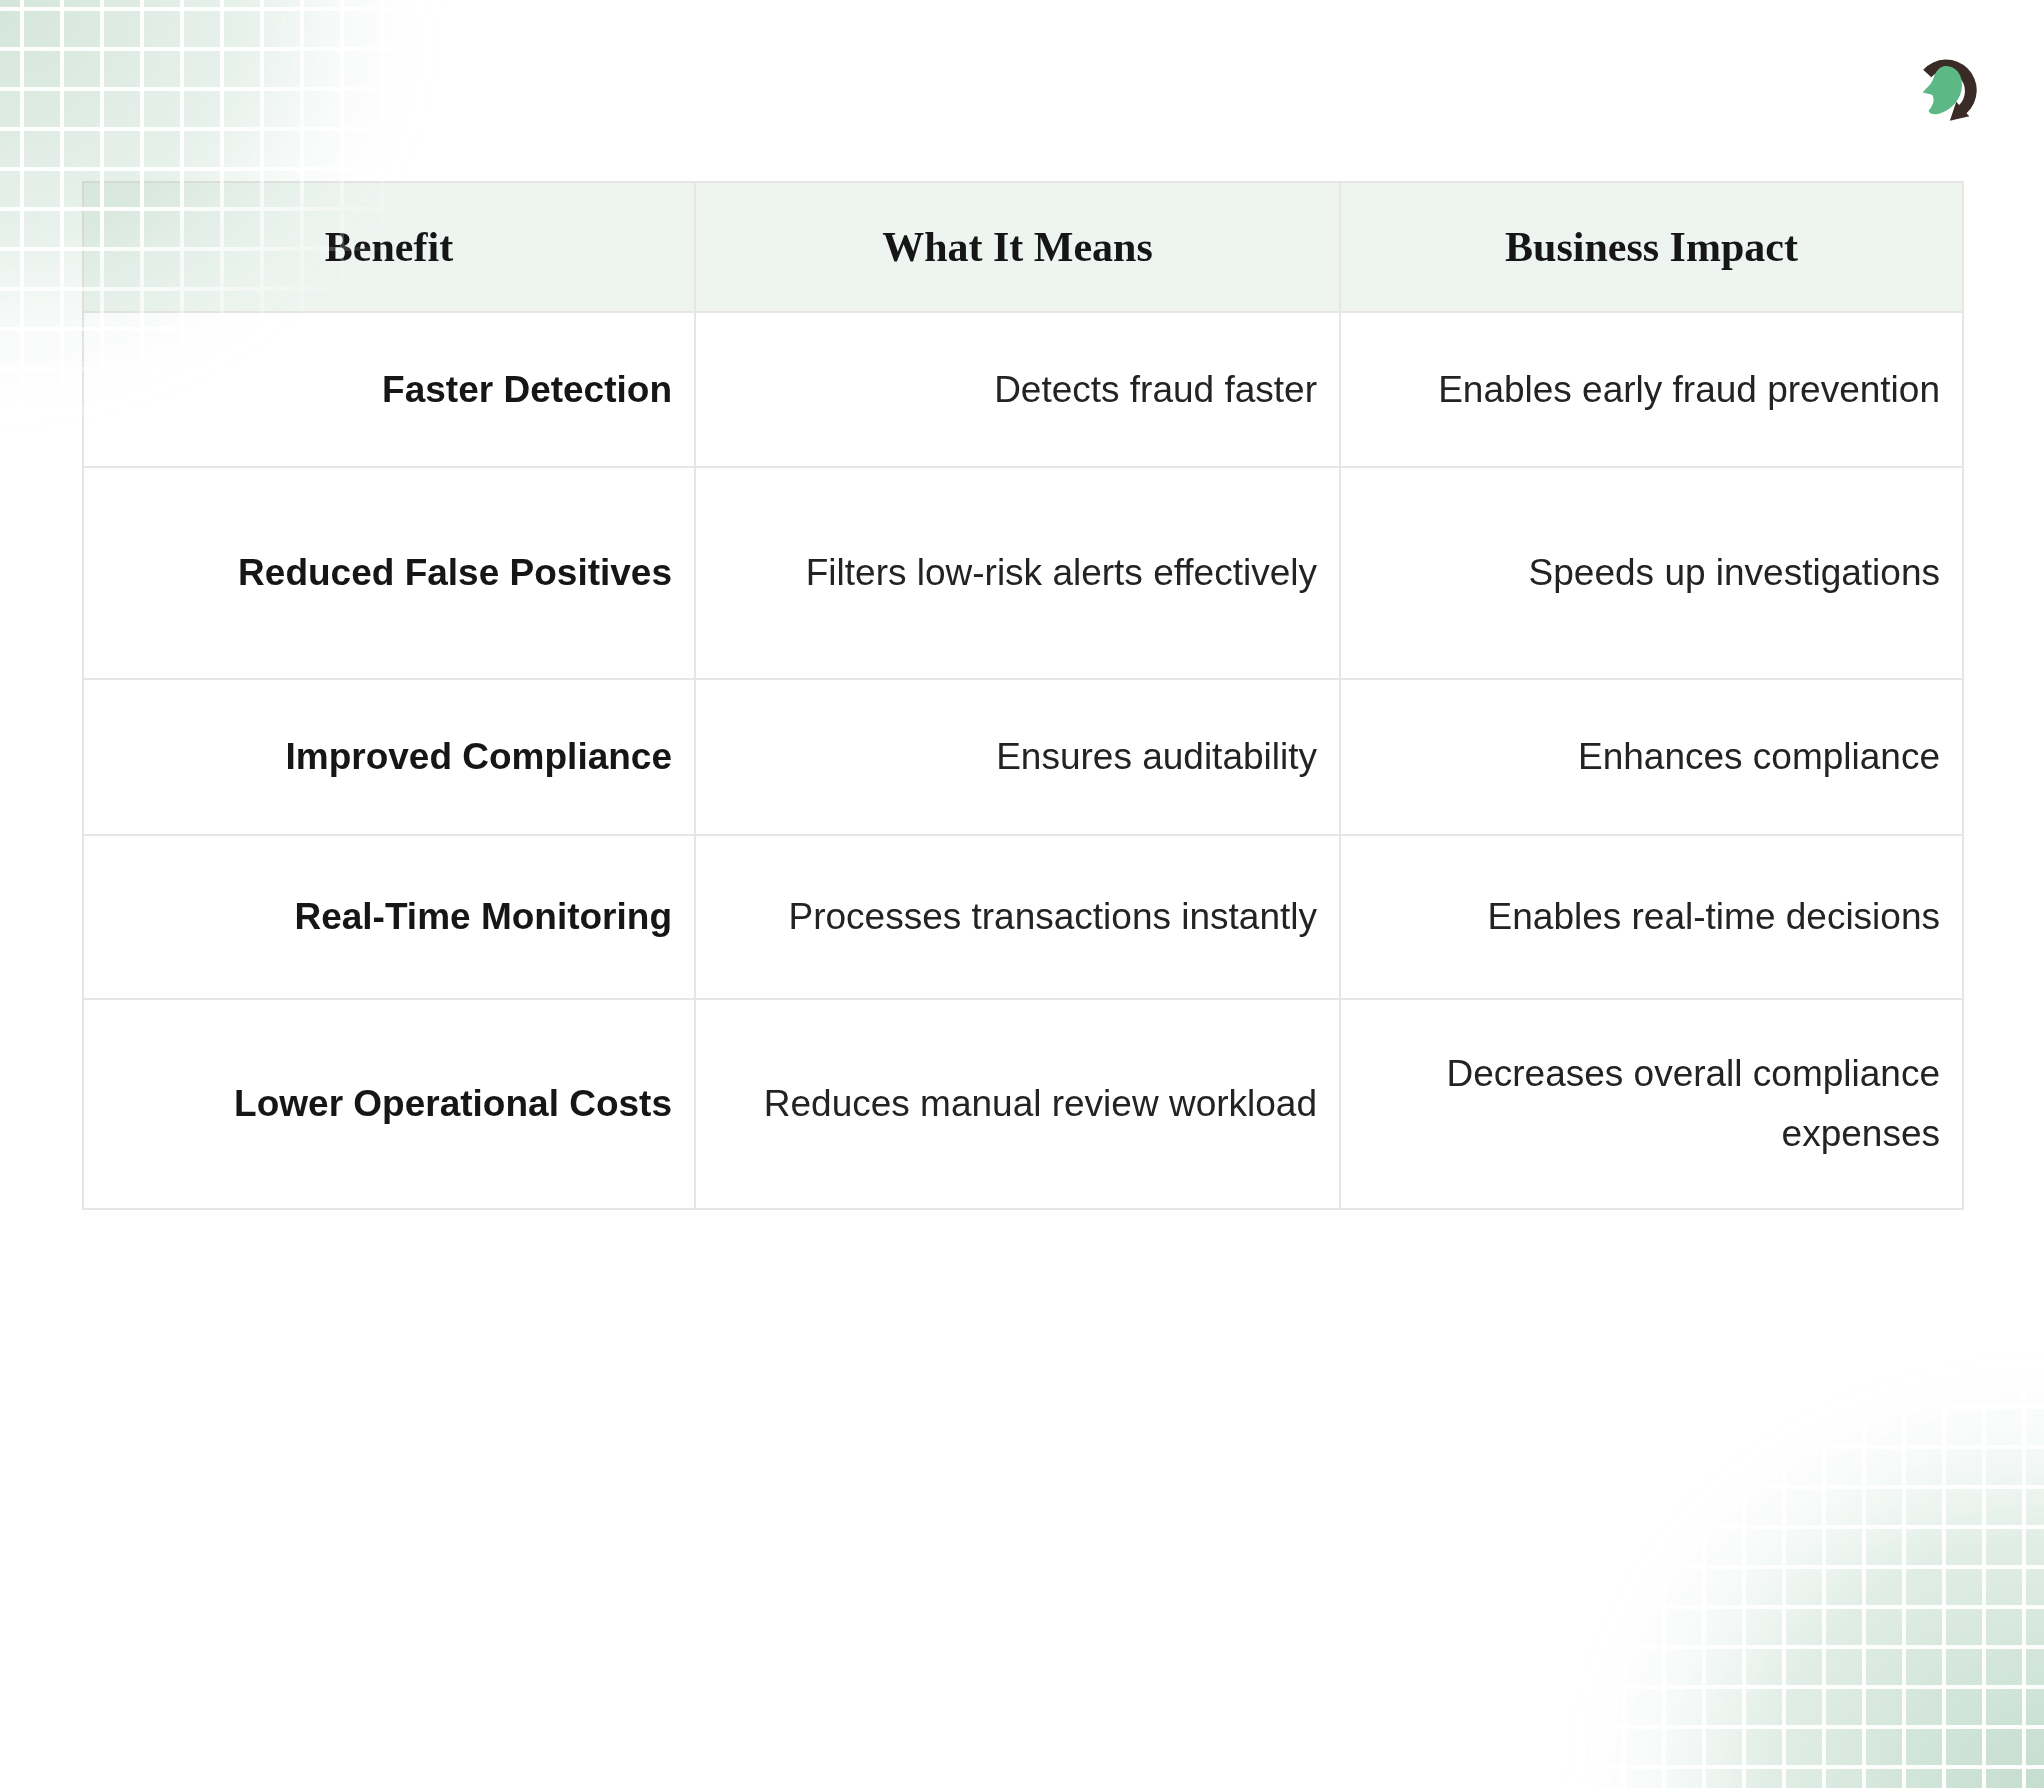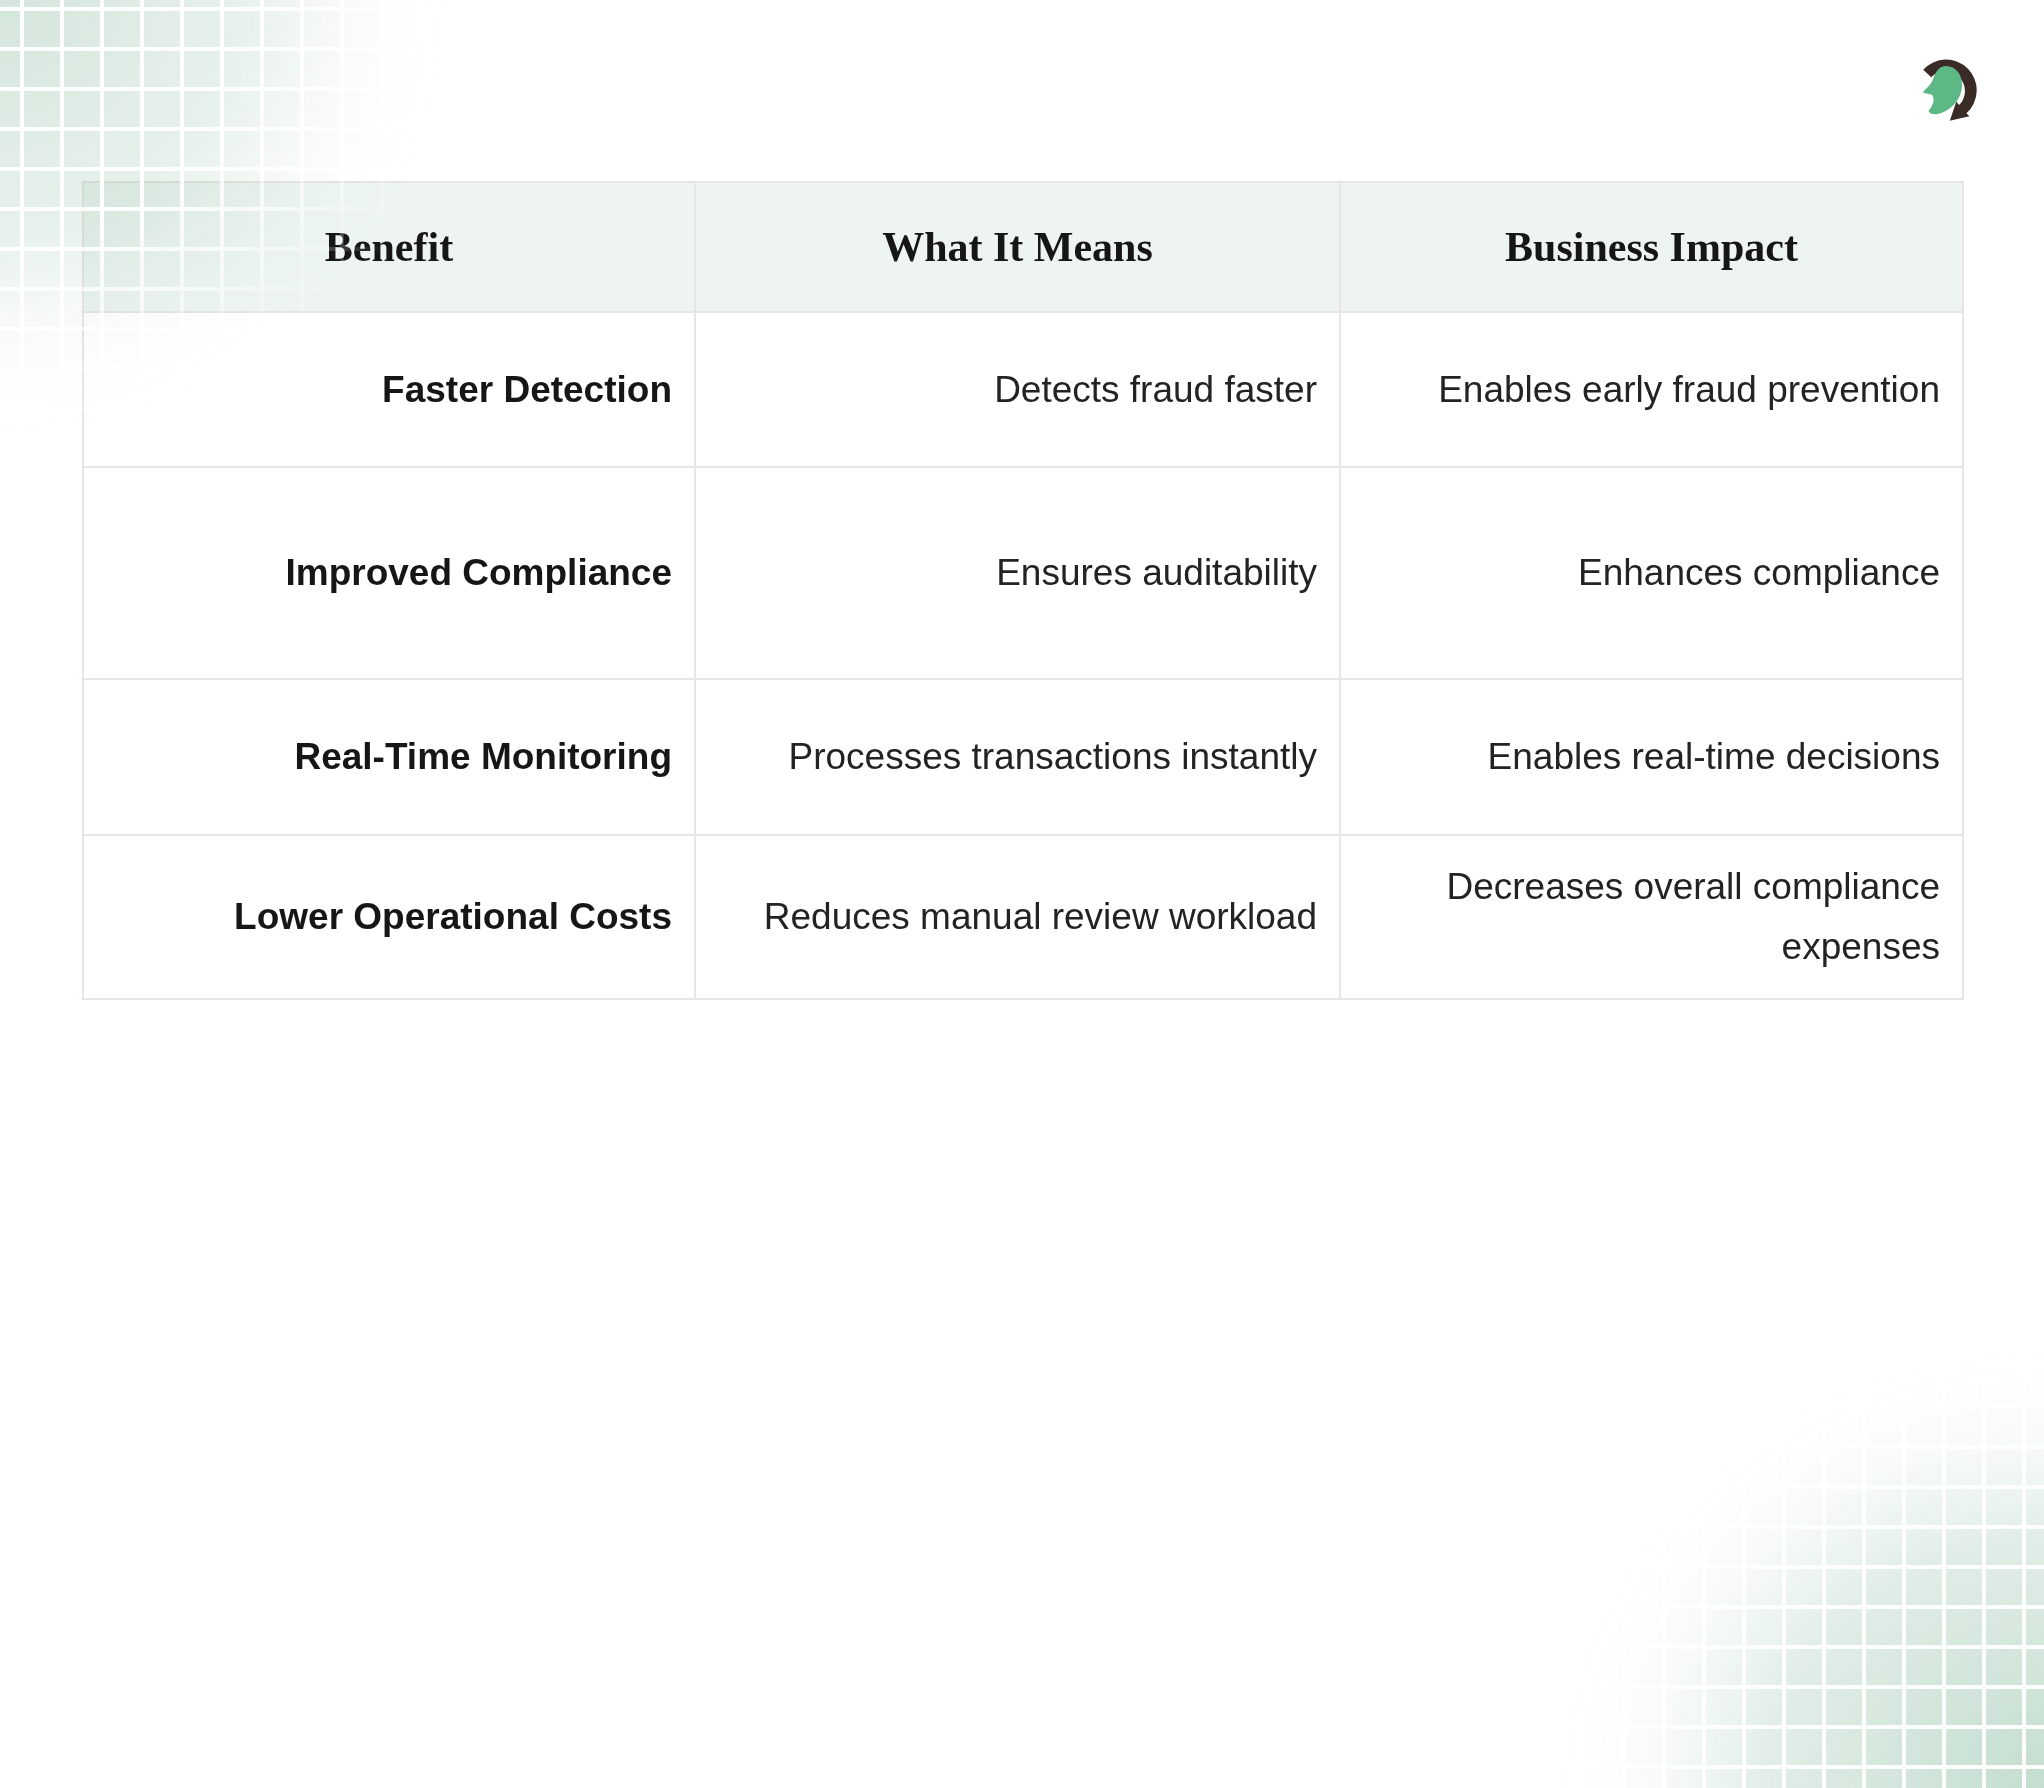--- a/index.html
+++ b/index.html
@@ -142,20 +142,25 @@
         <th>Business Impact</th>
       </tr>
     </thead>
     <tbody>
     <tr>
       <td class="c1">Faster Detection</td>
       <td class="c2">Detects fraud faster</td>
       <td class="c3">Enables early fraud prevention</td>
     </tr>
 
+    <tr>
+      <td class="c1">Reduced False Positives</td>
+      <td class="c2">Filters low-risk alerts effectively</td>
+      <td class="c3">Speeds up investigations</td>
+    </tr>
 
     <tr>
       <td class="c1">Improved Compliance</td>
       <td class="c2">Ensures auditability</td>
       <td class="c3">Enhances compliance</td>
     </tr>
 
     <tr>
       <td class="c1">Real-Time Monitoring</td>
       <td class="c2">Processes transactions instantly</td>

